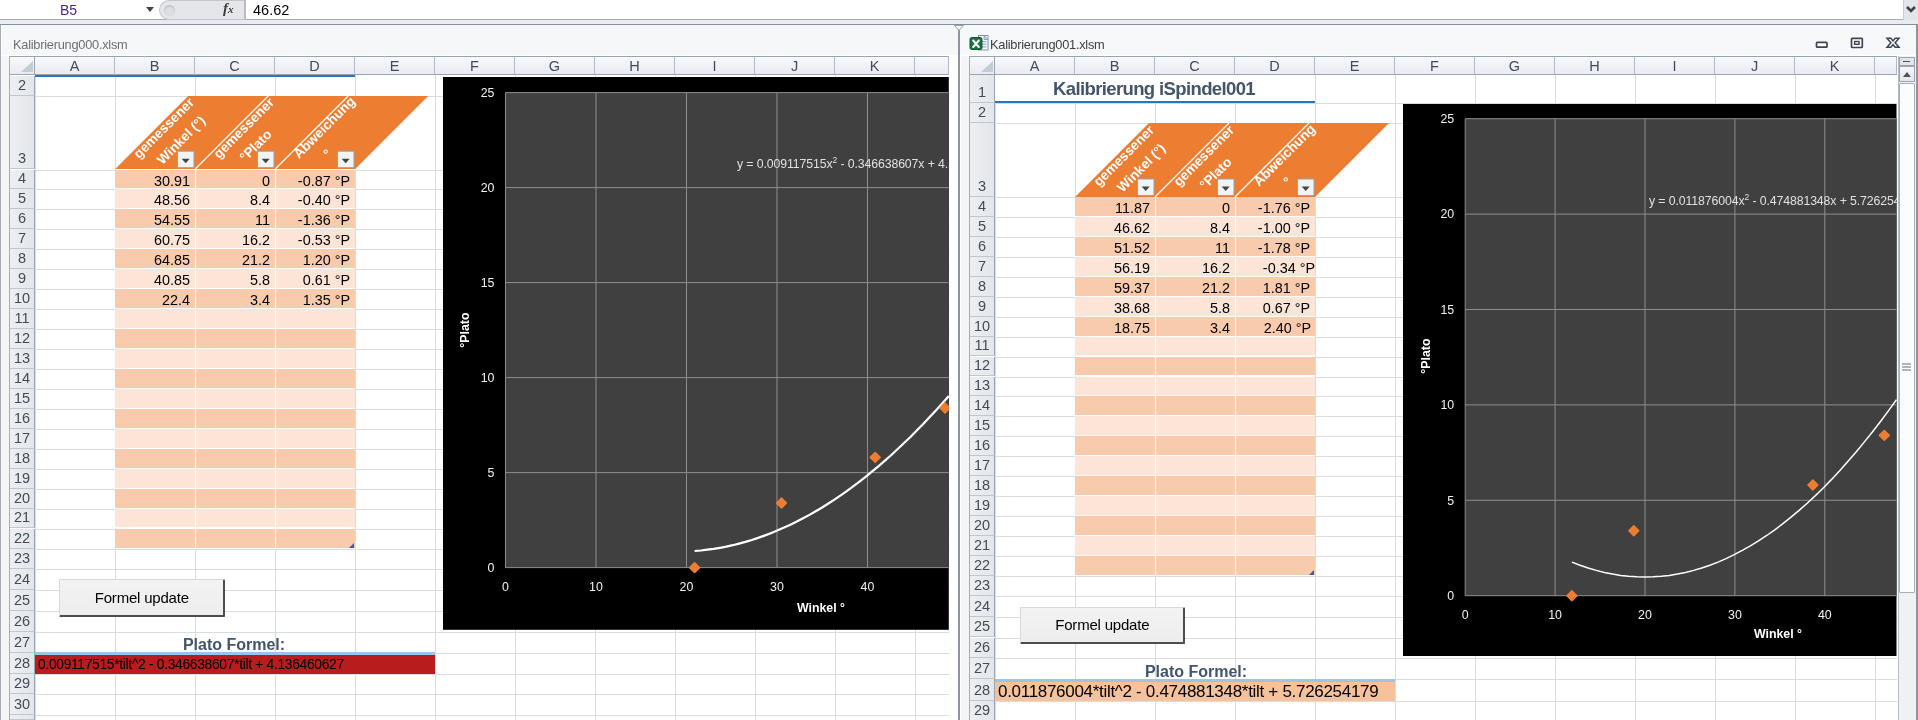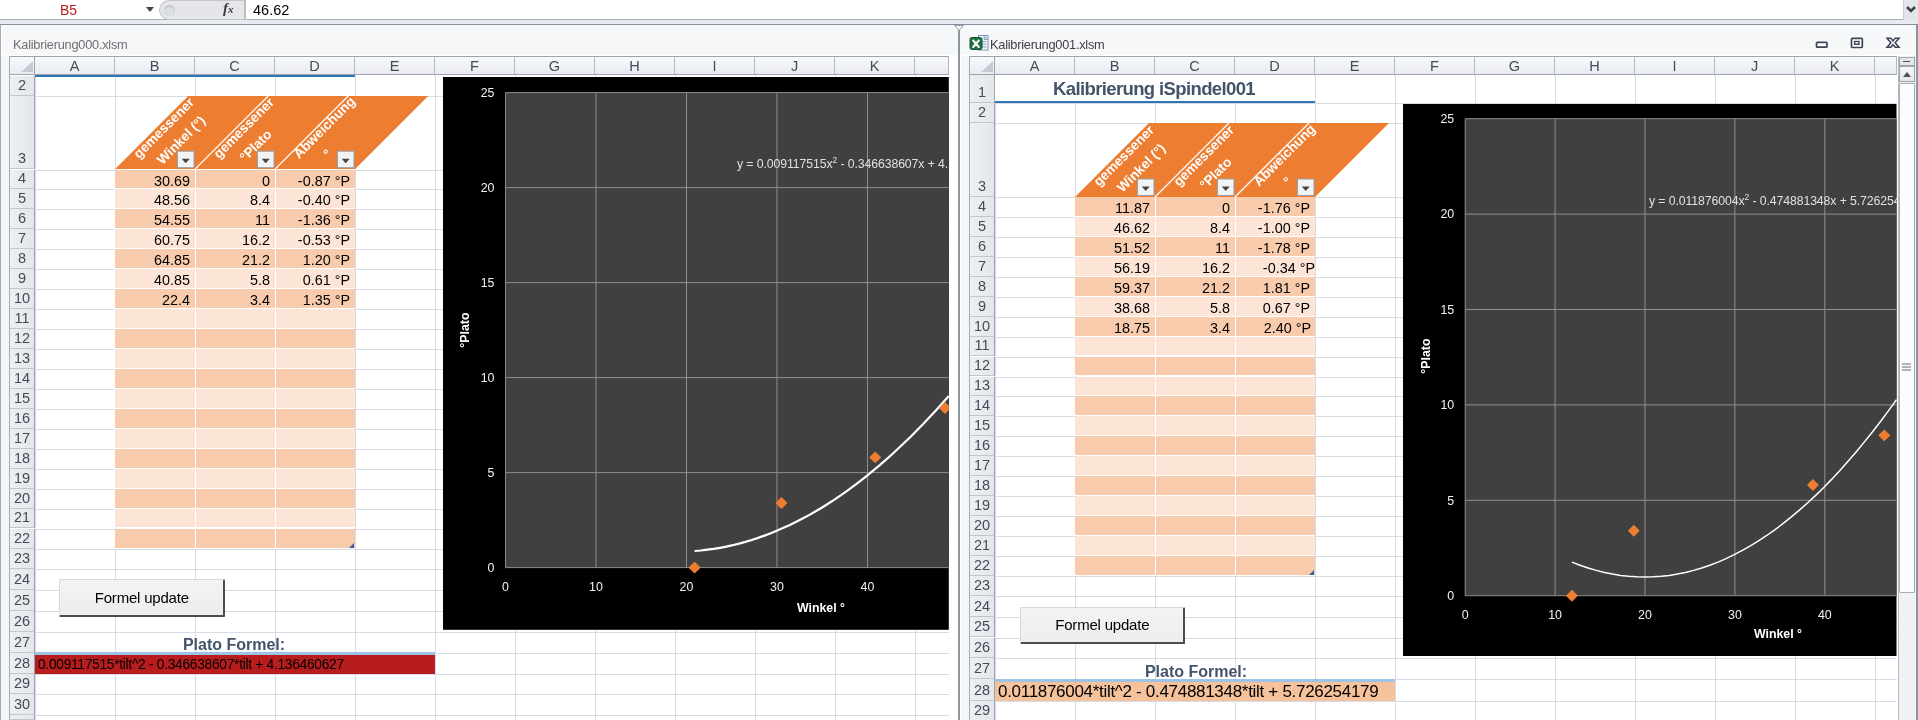--- a/index.html
+++ b/index.html
@@ -6,21 +6,21 @@
 .abs{position:absolute}
 .num{position:absolute;text-align:right;font-size:14.4px;color:#000;line-height:20px}
 .rowno{position:absolute;text-align:center;font-size:14.5px;color:#454b56;background:linear-gradient(90deg,#edeff2,#e3e6eb);border-right:1px solid #9ba3b0;border-bottom:1px solid #c2c6ce;display:flex;align-items:flex-end;justify-content:center}
 .colhdr{position:absolute;text-align:center;font-size:14.5px;color:#454b56;background:linear-gradient(#f8f9fb,#e8ebf1);border-right:1px solid #b4bac4;border-bottom:1px solid #9ba3b0}
 .vline{position:absolute;width:1px;background:#d8dde5}
 .hline{position:absolute;height:1px;background:#d8dde5}
 </style></head><body>
 <div class="abs" style="left:0;top:0;width:1918px;height:19.5px;background:#fff;border-bottom:1.5px solid #a9adb4"></div>
 <div class="abs" style="left:0;top:21px;width:1918px;height:3px;background:#e9ebf3"></div>
 <div class="abs" style="left:0;top:24px;width:1918px;height:1.3px;background:#87909c"></div>
-<div class="abs" style="left:60px;top:2px;width:30px;height:16px;font-size:14px;color:#b91c1c">B5</div>
+<div class="abs" style="left:60px;top:2px;width:30px;height:16px;font-size:14px;color:#4c1d95">B5</div>
 <div class="abs" style="left:146px;top:7px;width:0;height:0;border-left:4.5px solid transparent;border-right:4.5px solid transparent;border-top:5.5px solid #444"></div>
 <div class="abs" style="left:159px;top:0px;width:85px;height:19.5px;background:#e4e6ea;border:1px solid #c3c6cb;border-radius:10px 0 0 10px;border-right:0"></div>
 <div class="abs" style="left:164px;top:4.5px;width:11px;height:11px;background:#dcdfe3;border-radius:50%;box-shadow:inset 0 1px 2px rgba(0,0,0,.18)"></div>
 <div class="abs" style="left:223px;top:0px;width:20px;height:18px;font-family:'Liberation Serif',serif;font-style:italic;font-weight:bold;font-size:15px;color:#3c3c3c">f<span style="font-size:11px">x</span></div>
 <div class="abs" style="left:244px;top:0;width:1.5px;height:19.5px;background:#b9bcc1"></div>
 <div class="abs" style="left:253px;top:2px;width:60px;height:16px;font-size:14.5px;color:#000">46.62</div>
 <div class="abs" style="left:1903px;top:0;width:15px;height:19.7px;background:#e2e5ea;border-left:1px solid #c9ccd1"></div>
 <svg class="abs" style="left:1906px;top:6px" width="10" height="8">
     <path d="M1 1 L5 5 L9 1" fill="none" stroke="#3f4347" stroke-width="2.6"></path>
   </svg>
@@ -247,21 +247,21 @@
 <div class="abs" style="left:115px;top:388.9px;width:240px;height:19.9px;background:#fce4d6;border-bottom:1px solid #fff"></div>
 <div class="abs" style="left:115px;top:408.9px;width:240px;height:19.9px;background:#f8cbad;border-bottom:1px solid #fff"></div>
 <div class="abs" style="left:115px;top:428.8px;width:240px;height:19.9px;background:#fce4d6;border-bottom:1px solid #fff"></div>
 <div class="abs" style="left:115px;top:448.8px;width:240px;height:19.9px;background:#f8cbad;border-bottom:1px solid #fff"></div>
 <div class="abs" style="left:115px;top:468.7px;width:240px;height:19.9px;background:#fce4d6;border-bottom:1px solid #fff"></div>
 <div class="abs" style="left:115px;top:488.7px;width:240px;height:19.9px;background:#f8cbad;border-bottom:1px solid #fff"></div>
 <div class="abs" style="left:115px;top:508.6px;width:240px;height:19.9px;background:#fce4d6;border-bottom:1px solid #fff"></div>
 <div class="abs" style="left:115px;top:528.6px;width:240px;height:20px;background:#f8cbad;border-bottom:1px solid #fff"></div>
 <div class="abs" style="left:195px;top:169.5px;width:1.2px;height:379px;background:#fff"></div>
 <div class="abs" style="left:275px;top:169.5px;width:1.2px;height:379px;background:#fff"></div>
-<div class="num" style="left:115px;top:169.5px;width:80px;height:19.9px;padding-right:5px;line-height:22.4px">30.69</div>
+<div class="num" style="left:115px;top:169.5px;width:80px;height:19.9px;padding-right:5px;line-height:22.4px">30.91</div>
 <div class="num" style="left:195px;top:169.5px;width:80px;height:19.9px;padding-right:5px;line-height:22.4px">0</div>
 <div class="num" style="left:275px;top:169.5px;width:80px;height:19.9px;padding-right:5px;line-height:22.4px">-0.87 °P</div>
 <div class="num" style="left:115px;top:189.4px;width:80px;height:19.9px;padding-right:5px;line-height:22.4px">48.56</div>
 <div class="num" style="left:195px;top:189.4px;width:80px;height:19.9px;padding-right:5px;line-height:22.4px">8.4</div>
 <div class="num" style="left:275px;top:189.4px;width:80px;height:19.9px;padding-right:5px;line-height:22.4px">-0.40 °P</div>
 <div class="num" style="left:115px;top:209.4px;width:80px;height:19.9px;padding-right:5px;line-height:22.4px">54.55</div>
 <div class="num" style="left:195px;top:209.4px;width:80px;height:19.9px;padding-right:5px;line-height:22.4px">11</div>
 <div class="num" style="left:275px;top:209.4px;width:80px;height:19.9px;padding-right:5px;line-height:22.4px">-1.36 °P</div>
 <div class="num" style="left:115px;top:229.3px;width:80px;height:19.9px;padding-right:5px;line-height:22.4px">60.75</div>
 <div class="num" style="left:195px;top:229.3px;width:80px;height:19.9px;padding-right:5px;line-height:22.4px">16.2</div>

